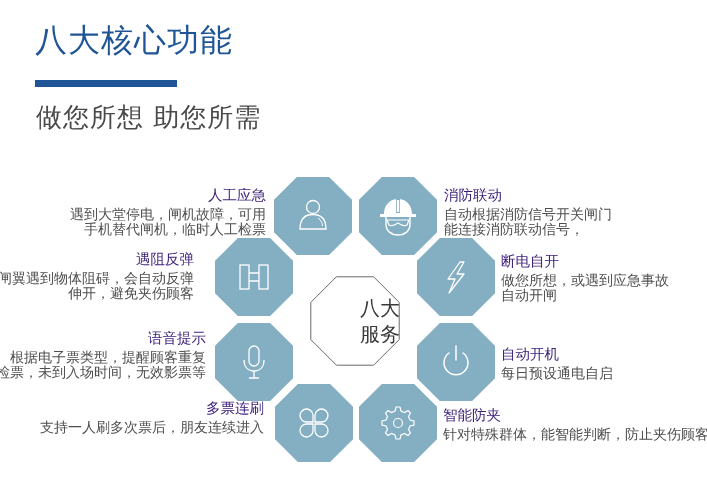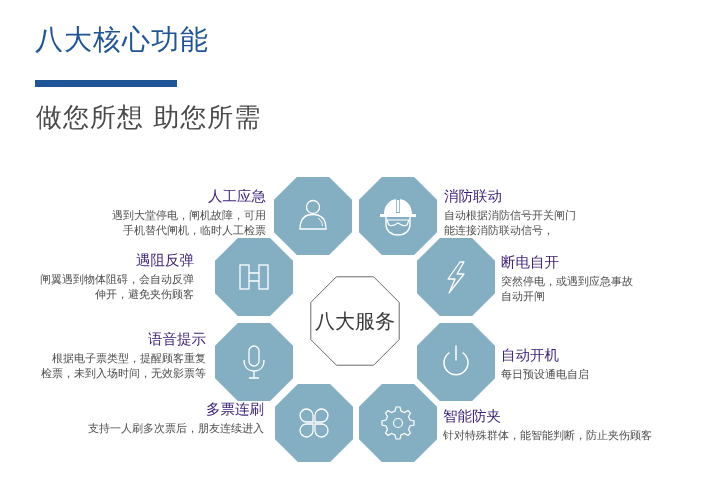--- a/index.html
+++ b/index.html
@@ -1,44 +1,44 @@
 <!DOCTYPE html>
 <html><head>
 <meta charset="utf-8">
 <style>
   html, body { margin: 0; padding: 0; }
   body {
     width: 707px; height: 495px; background: #ffffff; position: relative; overflow: hidden;
     font-family: "DejaVu Sans", "Liberation Sans", sans-serif;
   }
   .title {
-    position: absolute; left: 35px; top: 22px; font-size: 28px; color: #1f5597;
+    position: absolute; left: 35px; top: 22px; font-size: 32px; color: #1f5597;
     letter-spacing: 1px; line-height: 36px; white-space: nowrap;
   }
   .title-bar { position: absolute; left: 35px; top: 80px; width: 142px; height: 7px; background: #1f5597; }
   .subtitle {
     position: absolute; left: 36px; top: 102px; font-size: 26px; color: #4a4a4a;
     line-height: 30px; white-space: nowrap; letter-spacing: 1px;
   }
   .oct {
     position: absolute; width: 78px; height: 78px; background: #84aec2;
     clip-path: polygon(29.3% 0, 70.7% 0, 100% 29.3%, 100% 70.7%, 70.7% 100%, 29.3% 100%, 0 70.7%, 0 29.3%);
     display: flex; align-items: center; justify-content: center;
   }
   .oct svg { width: 44px; height: 44px; }
   .center-oct { position: absolute; left: 310px; top: 276px; width: 90px; height: 90px; }
   .center-oct svg { position: absolute; left: 0; top: 0; }
   .center-text {
-    position: absolute; left: 0; top: 0; width: 90px; height: 90px; display: flex; flex-direction: row;
-    align-items: center; justify-content: center; font-size: 20px; color: #3a3a3a; line-height: 26px;
+    position: absolute; left: 0; top: 0; width: 90px; height: 90px; display: flex; flex-direction: column;
+    align-items: flex-end; justify-content: center; font-size: 20px; color: #3a3a3a; line-height: 26px;
   }
-  .feat { position: absolute; white-space: nowrap; }
+  .feat { position: absolute; white-space: nowrap; font-family: Liberation Mono, monospace; }
   .feat.right-align { text-align: right; }
   .feat .h { font-size: 14.5px; color: #3a1f78; line-height: 20px; margin-bottom: 2px; }
-  .feat .d { font-size: 11px; color: #4e4e4e; line-height: 15px; }
+  .feat .d { font-size: 14px; color: #4e4e4e; line-height: 15px; }
 </style>
 </head>
 <body>
 
 <div class="title">八大核心功能</div>
 <div class="title-bar"></div>
 <div class="subtitle">做您所想 助您所需</div>
 
 <div class="oct" style="left:274px; top:177px;">
   <svg viewBox="0 0 44 44" fill="none" stroke="#fff" stroke-width="1.3">
@@ -121,21 +121,21 @@
 </div>
 
 <div class="feat right-align" style="right:513px; top:250px;text-align:right;">
   <div class="h">遇阻反弹</div>
   <div class="d">闸翼遇到物体阻碍，会自动反弹</div>
   <div class="d">伸开，避免夹伤顾客</div>
 </div>
 
 <div class="feat" style="left:501px; top:252px;">
   <div class="h">断电自开</div>
-  <div class="d">突然停电，或遇到应急事故</div>
+  <div class="d">做您所想，或遇到应急事故</div>
   <div class="d">自动开闸</div>
 </div>
 
 <div class="feat right-align" style="right:501px; top:329px;">
   <div class="h">语音提示</div>
   <div class="d">根据电子票类型，提醒顾客重复</div>
   <div class="d">检票，未到入场时间，无效影票等</div>
 </div>
 
 <div class="feat" style="left:501px; top:345px;">

